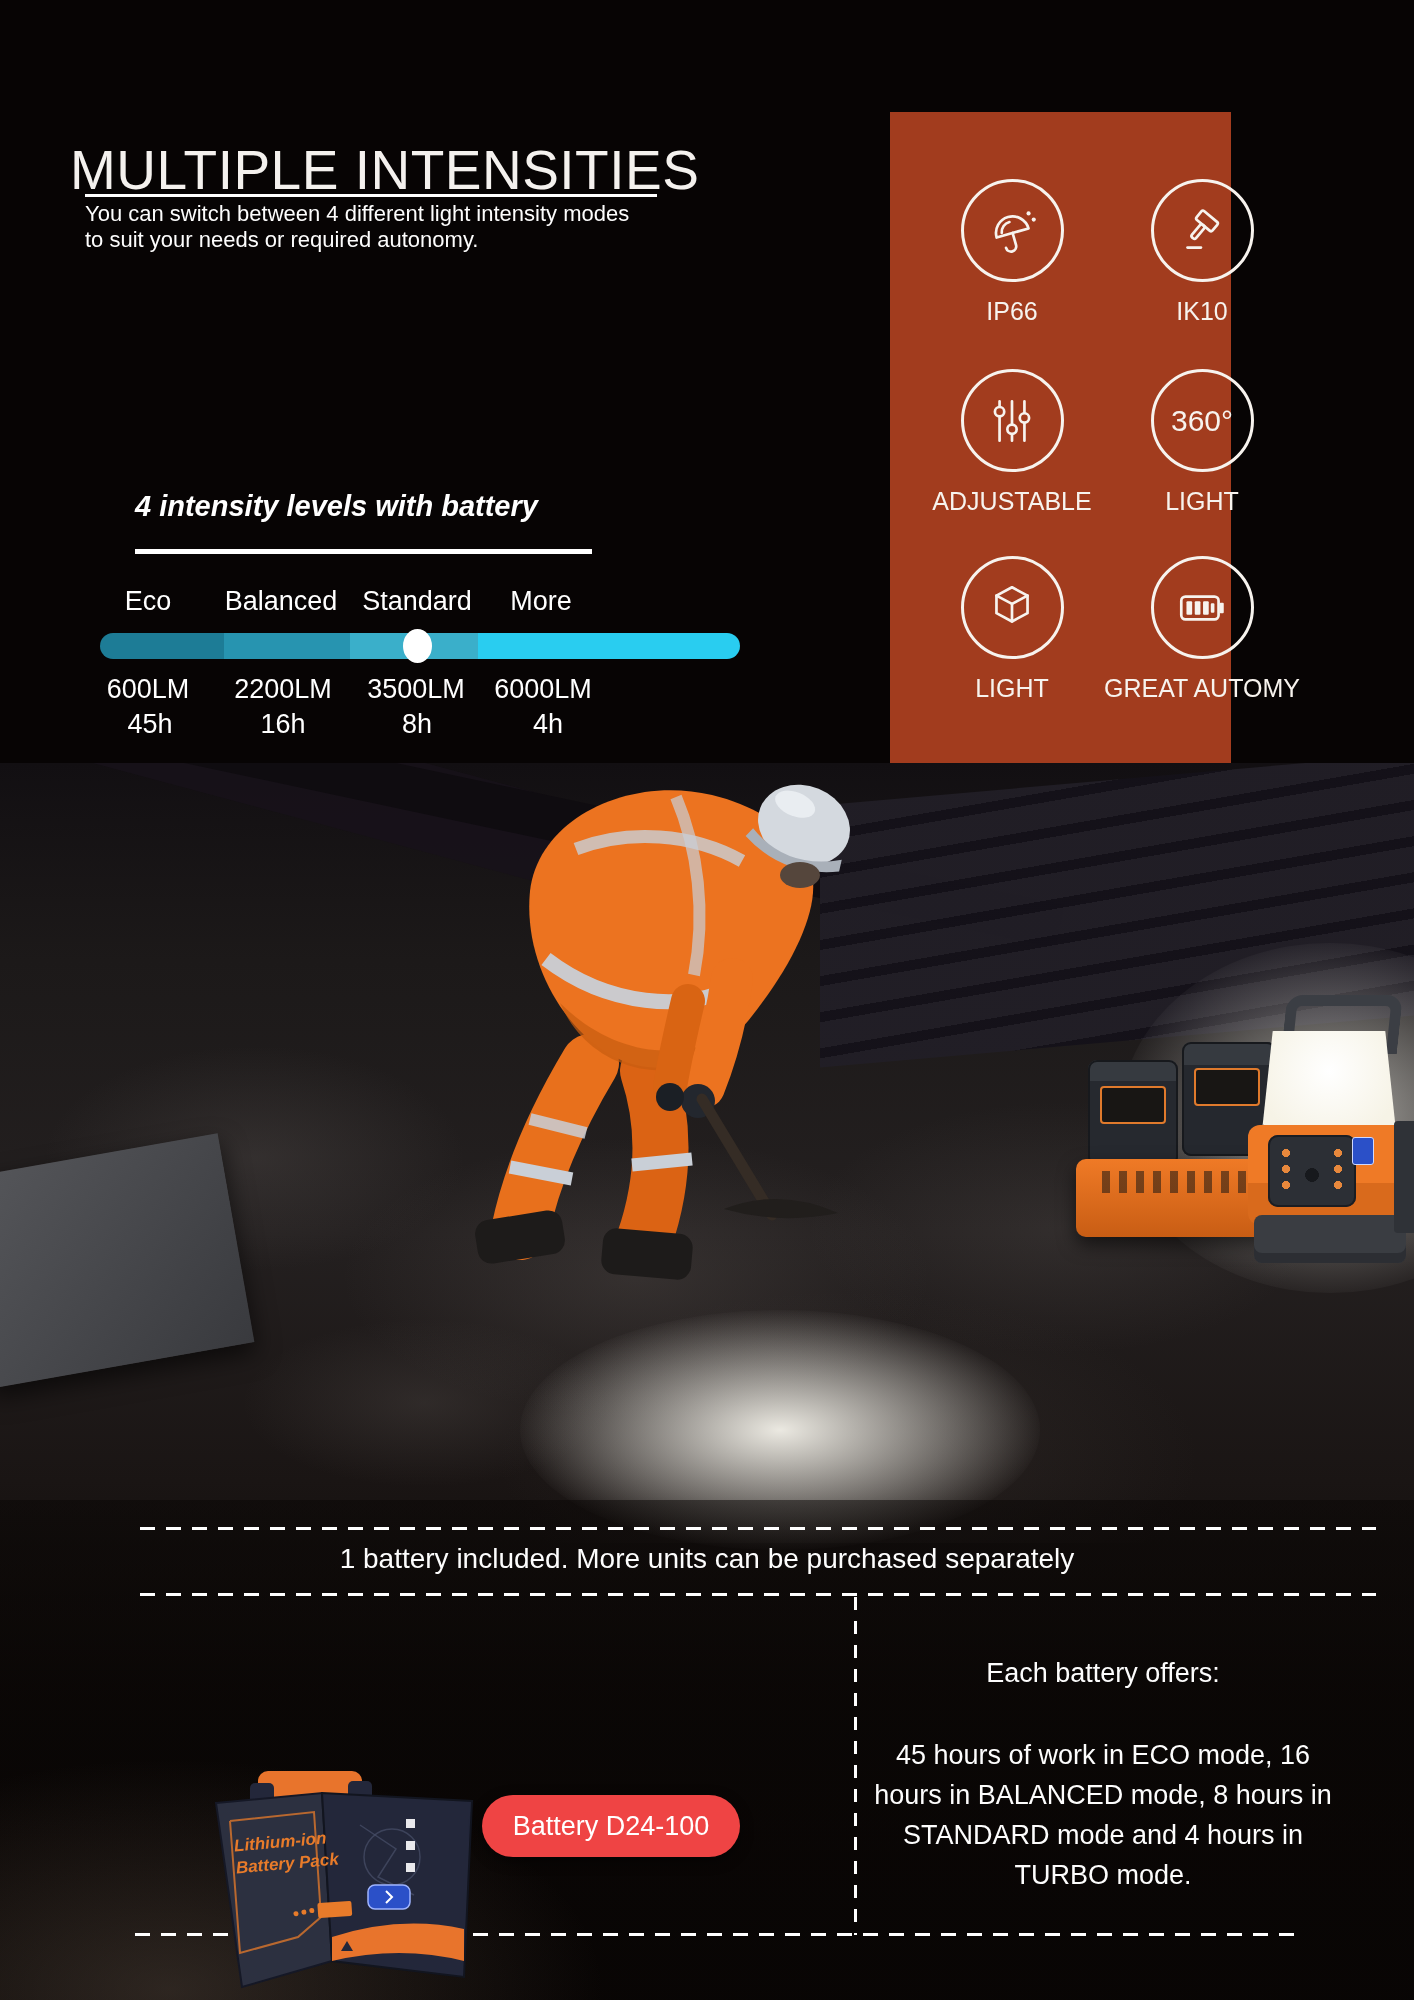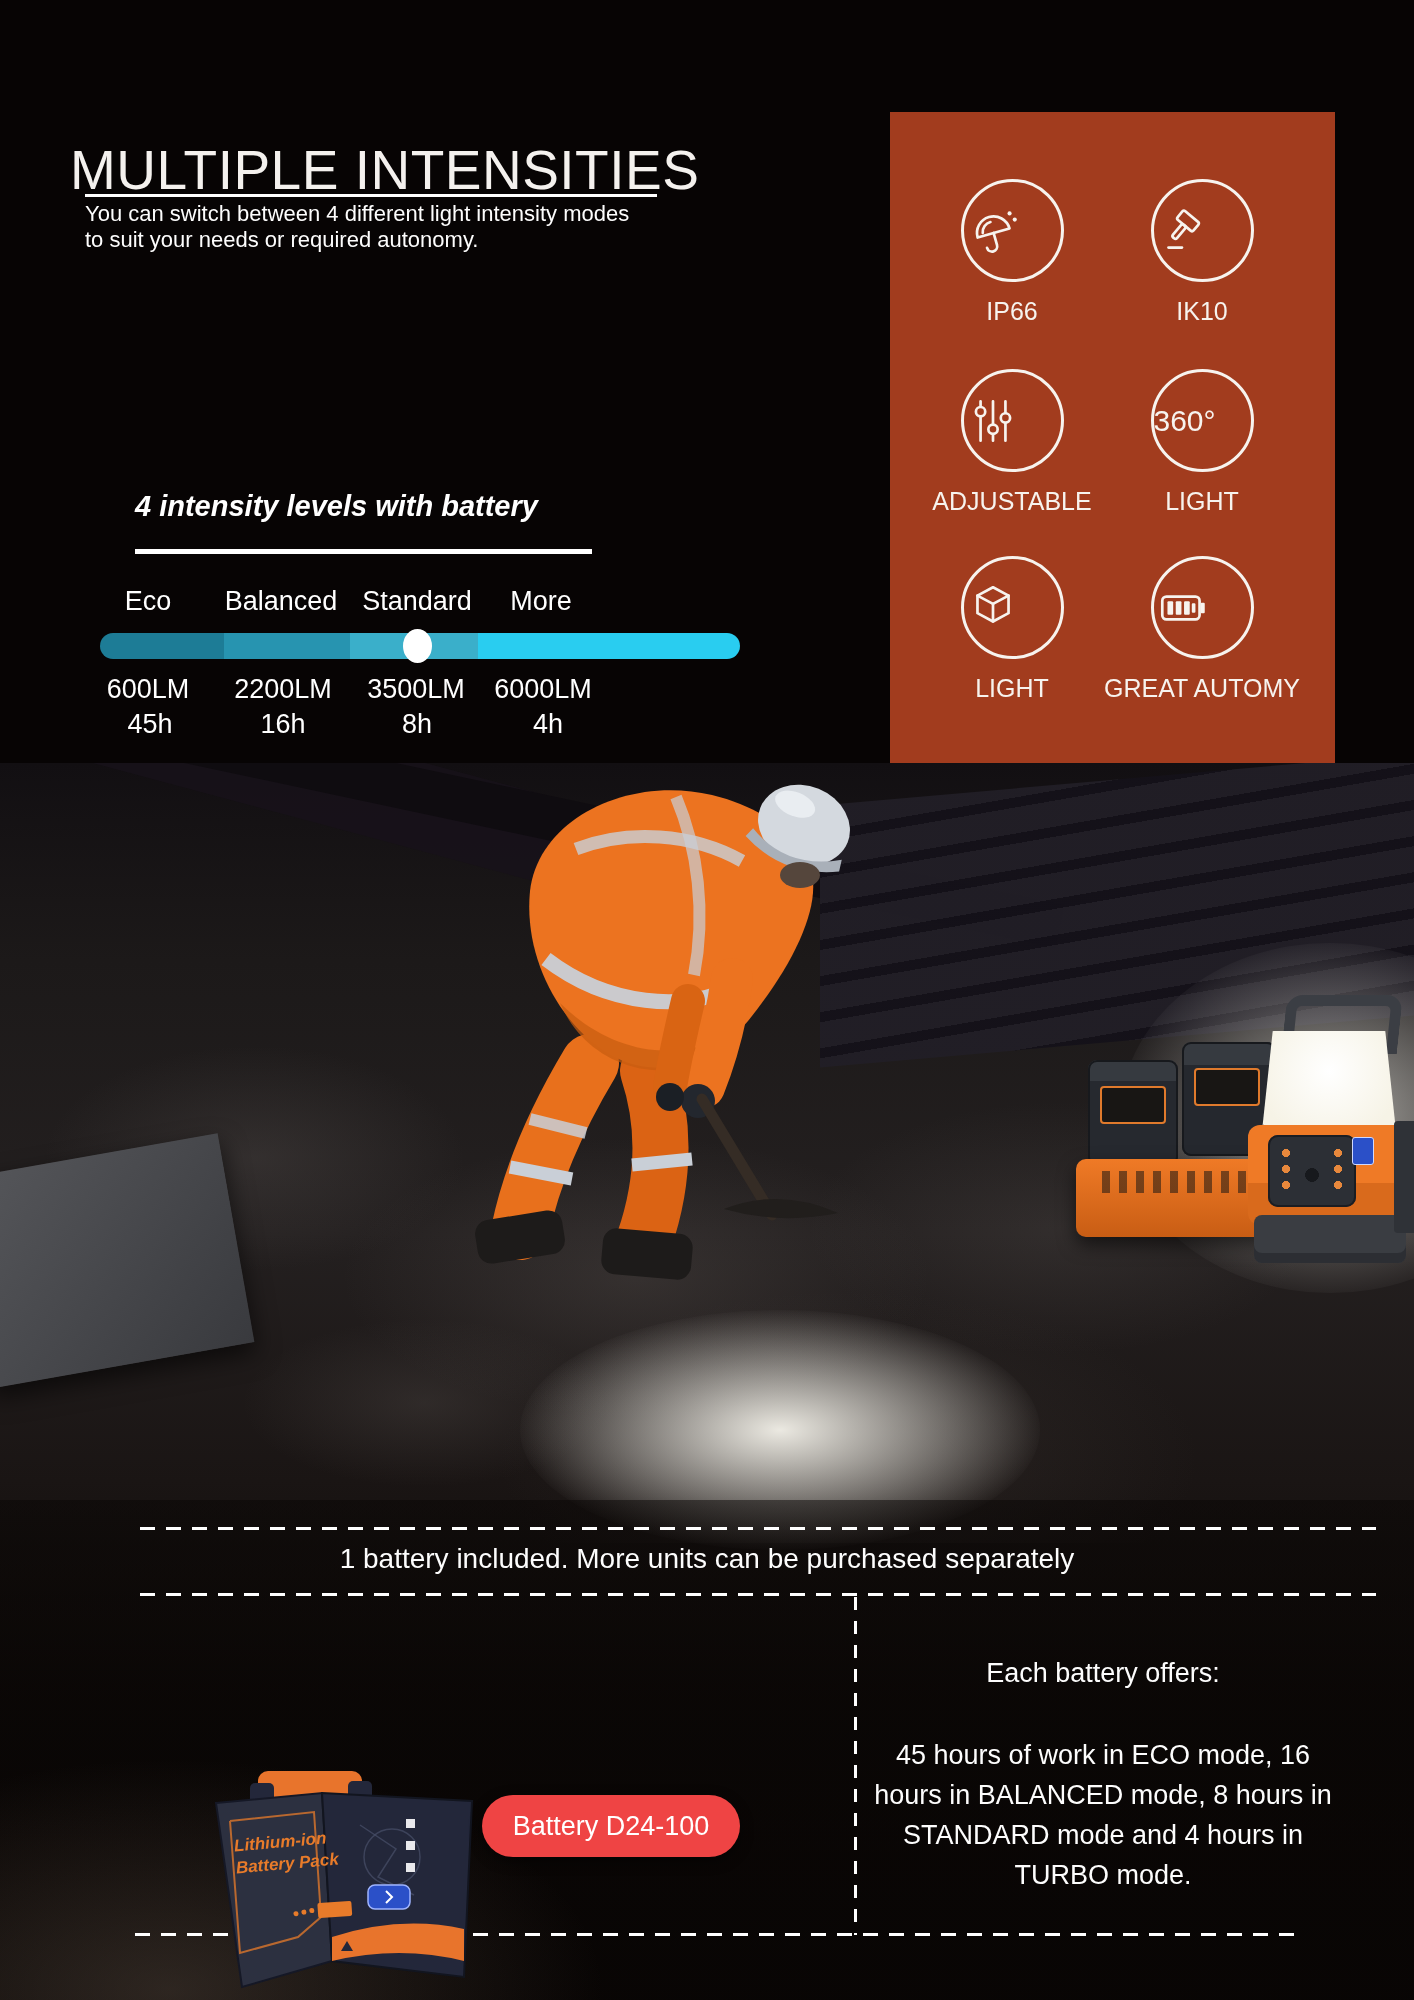--- a/index.html
+++ b/index.html
@@ -20,24 +20,24 @@
   .mode-hrs{top:709px;font-size:27px;}
 
   .slider{left:100px;top:633px;width:640px;height:26px;border-radius:13px;overflow:hidden;display:flex;}
   .seg1{width:124px;height:100%;}
   .seg2{width:126px;height:100%;}
   .seg3{width:128px;height:100%;}
   .seg4{width:262px;height:100%;}
   .knob{left:403px;top:629px;width:29px;height:34px;border-radius:50%;background:#fff;}
 
   
-  .panel{left:890px;top:112px;width:445px;height:651px;background:#a23c1e;}
+  .panel{left:890px;top:112px;width:341px;height:651px;background:#a23c1e;}
   .feature{position:absolute;width:220px;text-align:center;transform:translateX(-50%);}
   .fcircle{width:97px;height:97px;border:3px solid #f7f3ee;border-radius:50%;margin:0 auto;
-           display:flex;align-items:center;}
+           display:flex;align-items:center;justify-content:center;}
   .flabel{margin-top:15px;font-size:25px;color:#f7f3ee;white-space:nowrap;}
   .deg{font-size:30px;color:#f7f3ee;}
   .fsvg{stroke:#f7f3ee;stroke-width:2.6;fill:none;stroke-linecap:round;stroke-linejoin:round;}
 
   
   .photo{left:0;top:763px;width:1414px;height:1237px;overflow:hidden;
     background:linear-gradient(180deg,#120f12 0%,#1c1919 16%,#242020 38%,#1a1514 58%,#0e0a08 76%,#0b0706 100%);}
   .photo .mottle{left:0;top:80px;width:1414px;height:700px;
     background:
       radial-gradient(ellipse 300px 160px at 18% 45%,rgba(98,92,90,.28),transparent 70%),

